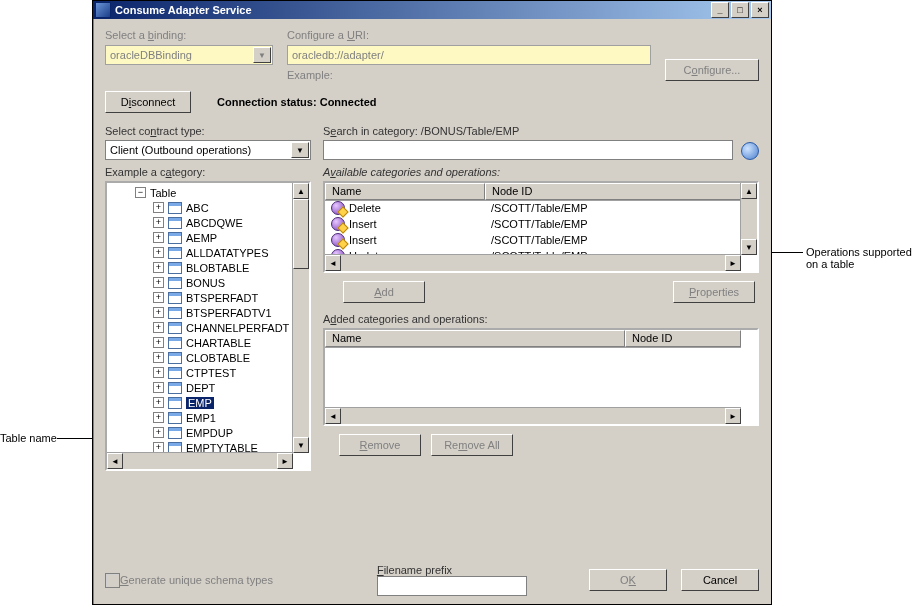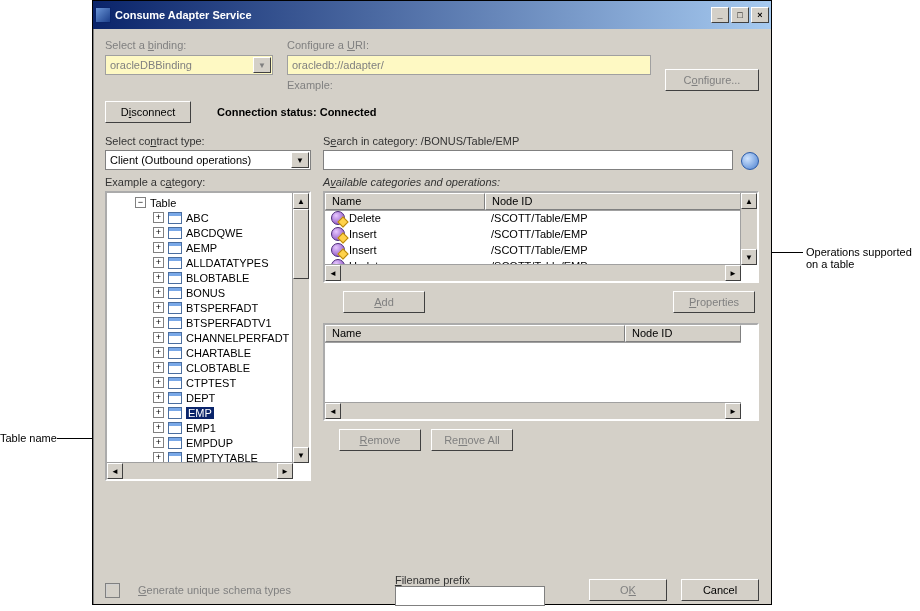--- a/index.html
+++ b/index.html
@@ -19,21 +19,21 @@
     left: 92px;
     top: 0;
     width: 680px;
     height: 605px;
     background: #d4d0c8;
     border: 1px solid #000;
     box-shadow: 1px 1px 0 #808080 inset;
     box-sizing: border-box;
   }
   .titlebar {
-    height: 28px;
+    height: 18px;
     background: linear-gradient(to right, #0a246a, #a6caf0);
     color: #fff;
     display: flex;
     align-items: center;
     padding: 0 2px;
     font-weight: bold;
   }
   .titlebar .sysicon {
     width: 14px; height: 14px;
     background: linear-gradient(135deg,#6a95d6,#1b3e8a);
@@ -474,20 +474,23 @@
                 <span class="underline-key">A</span>
                 <span>dd</span>
             </div>
             <div class="btn btn-disabled" style="min-width:82px;">
               <span></span>
                 <span class="underline-key">P</span>
                 <span>roperties</span>
             </div>
           </div>
 
+          <div class="lbl" style="margin-bottom:3px;">
+            <span>A</span><span class="underline-key">d</span><span>ded categories and operations:</span>
+          </div>
           <div class="listview lv-added">
             <div class="lv-header">
               <div class="col" style="width:300px;">Name</div>
               <div class="col" style="flex:1;">Node ID</div>
             </div>
             <div class="lv-body"></div>
             <div class="hsb">
               <div class="sb-btn">◄</div>
               <div class="sb-btn">►</div>
             </div>
@@ -502,21 +505,21 @@
             <div class="btn btn-disabled" style="min-width:82px;">
               <span>Re</span>
                 <span class="underline-key">m</span>
                 <span>ove All</span>
             </div>
           </div>
         </div>
       </div>
 
       <div class="bottom-row">
-        <div style="display:flex;align-items:center;gap:18px;">
+        <div style="display:flex;align-items:center;gap:0;">
           <div class="checkbox disabled"></div>
           <div class="lbl-disabled">
             <span></span><span class="underline-key">G</span><span>enerate unique schema types</span>
           </div>
         </div>
         <div class="file-prefix" style="margin-left:90px;">
           <div class="lbl">
             <span></span><span class="underline-key">F</span><span>ilename prefix</span>
           </div>
           <div class="textinput" value=""></div>

